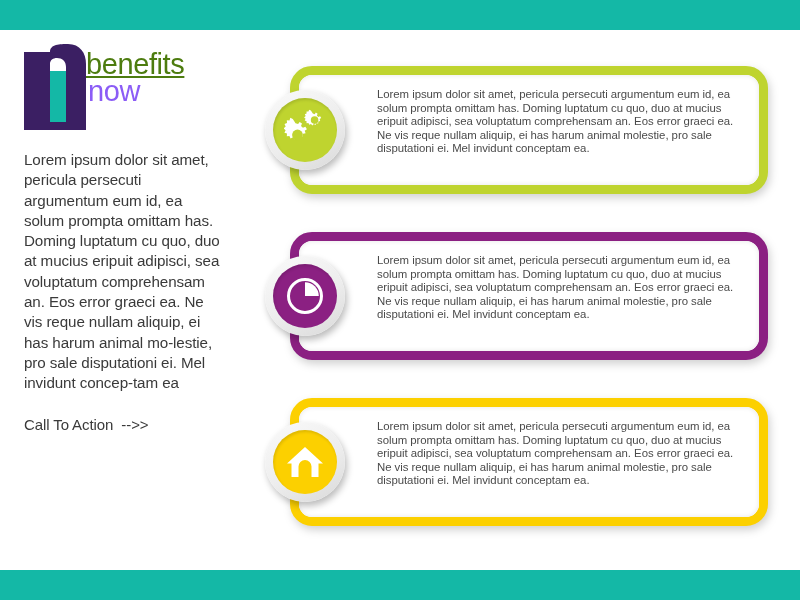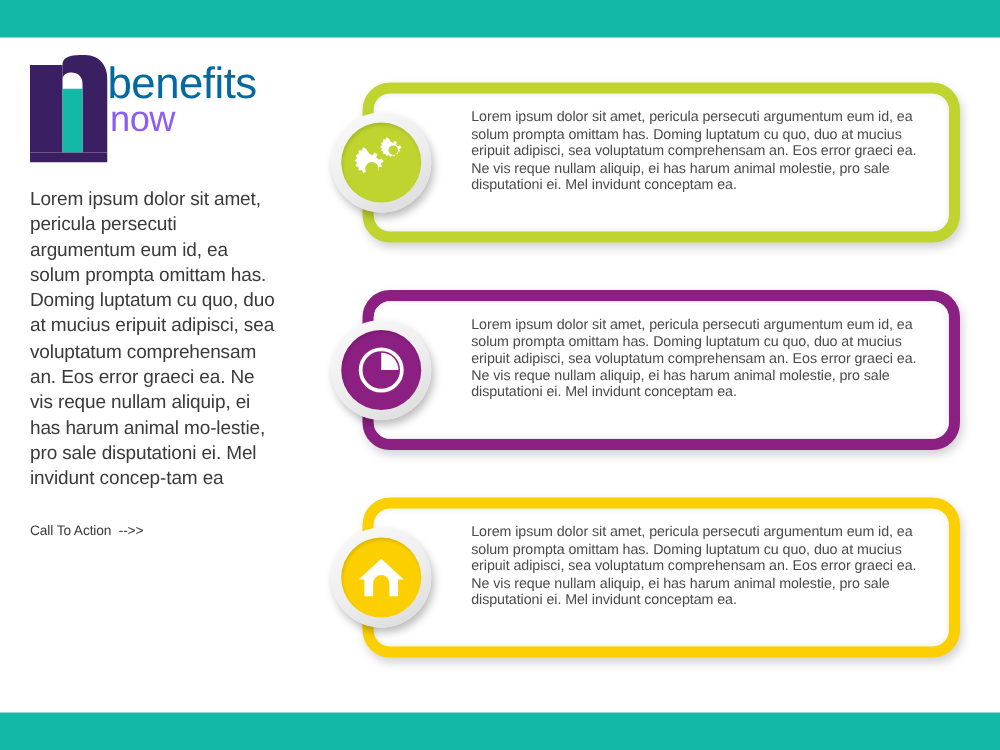--- a/index.html
+++ b/index.html
@@ -54,42 +54,43 @@
     height: 86px;
   }
   #logo-words {
     position: absolute;
     left: 62px;
     top: 9px;
     line-height: 0.92;
   }
   .logo-benefits {
     display: block;
-    font-size: 35px;
-    color: #0369a1;
+    font-size: 29px;
+    color: #4d7c0f;
     letter-spacing: -0.4px;
+    text-decoration: underline;
   }
   .logo-now {
     display: block;
     font-size: 29px;
     color: #8b5cf6;
     letter-spacing: -0.4px;
     margin-left: 2px;
   }
 
   .body-para {
     font-size: 15.2px;
     line-height: 20.3px;
     color: #3a3a3a;
     margin: 0 0 21px 0;
     width: 200px;
     letter-spacing: -0.1px;
   }
   #cta {
-    font-size: 11px;
+    font-size: 15px;
     line-height: 20px;
     color: #3a3a3a;
     margin-top: 14px;
     letter-spacing: -0.1px;
     white-space: pre;
   }
 
   
   .card {
     position: absolute;

